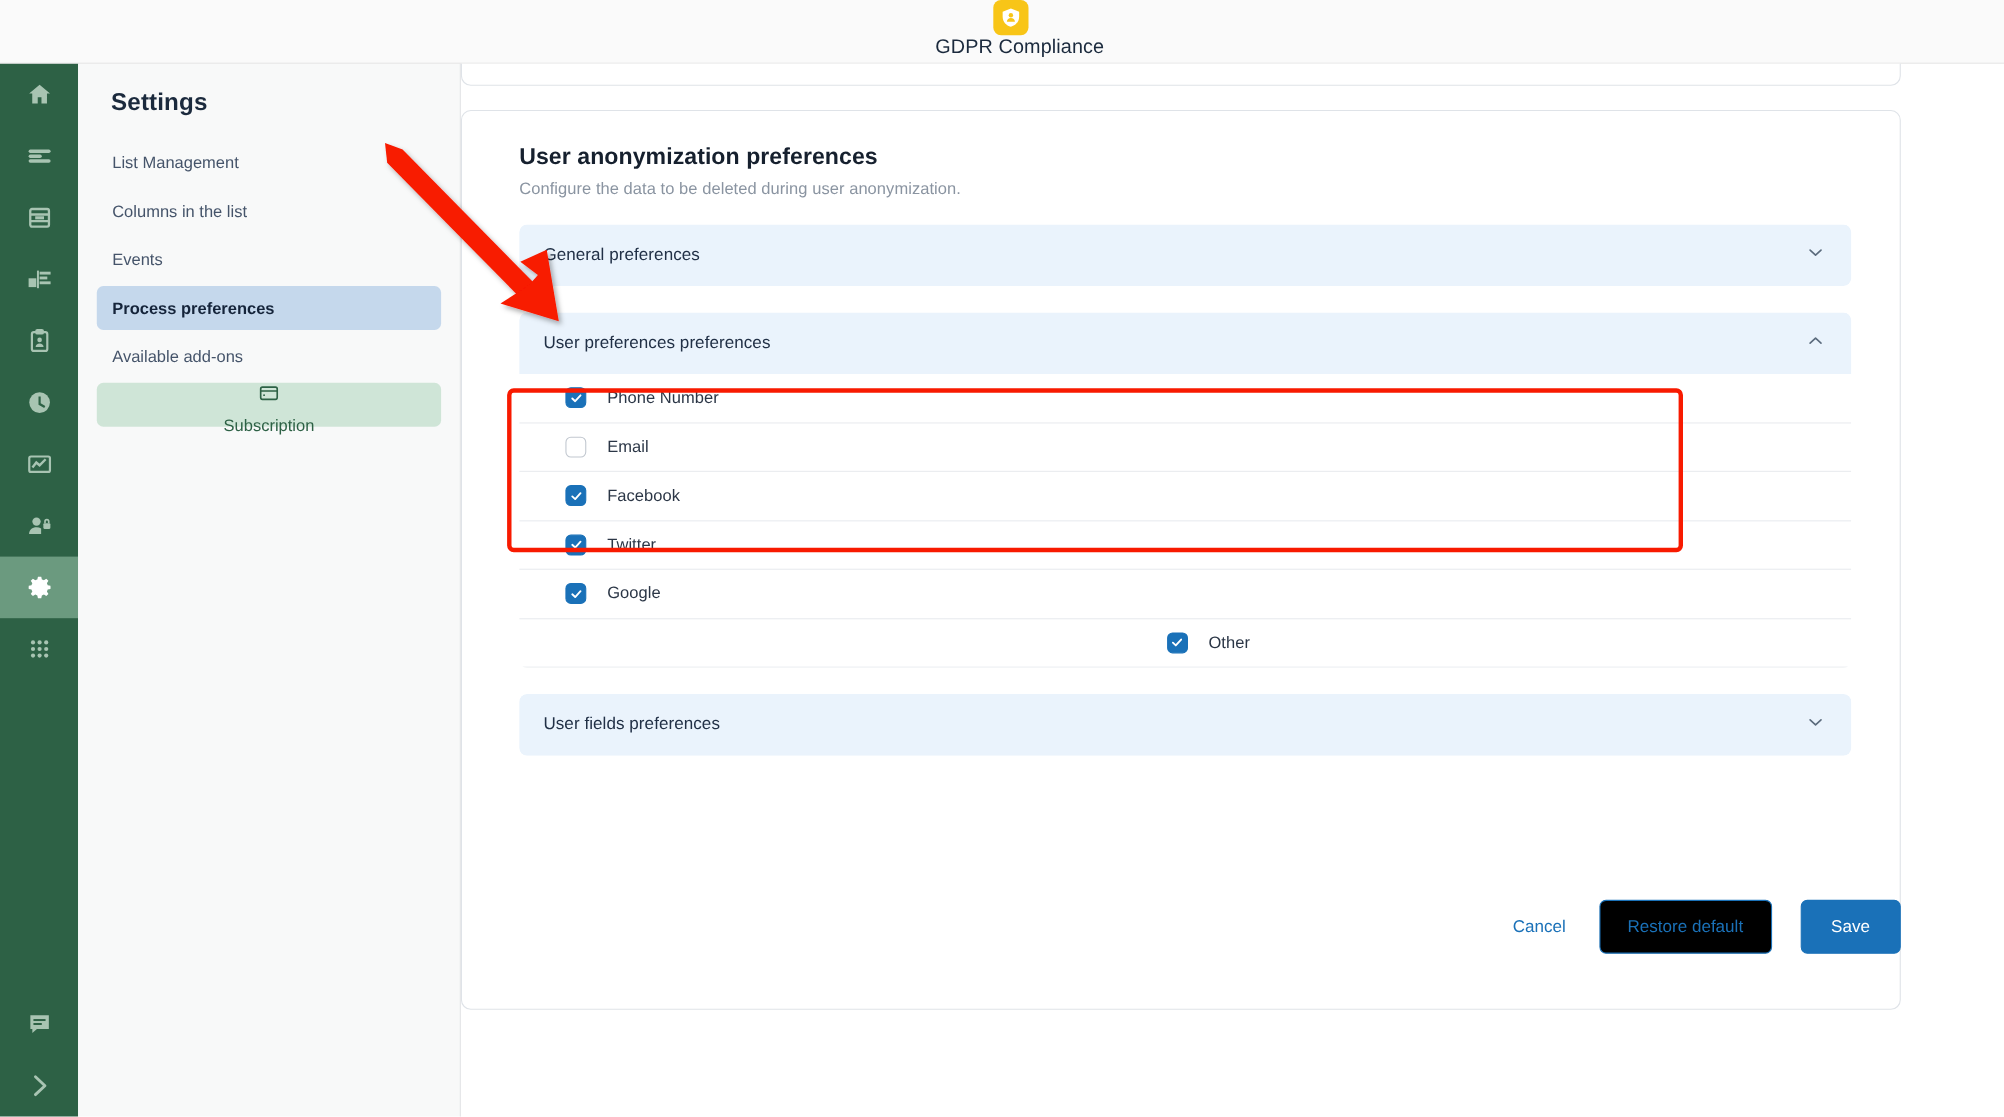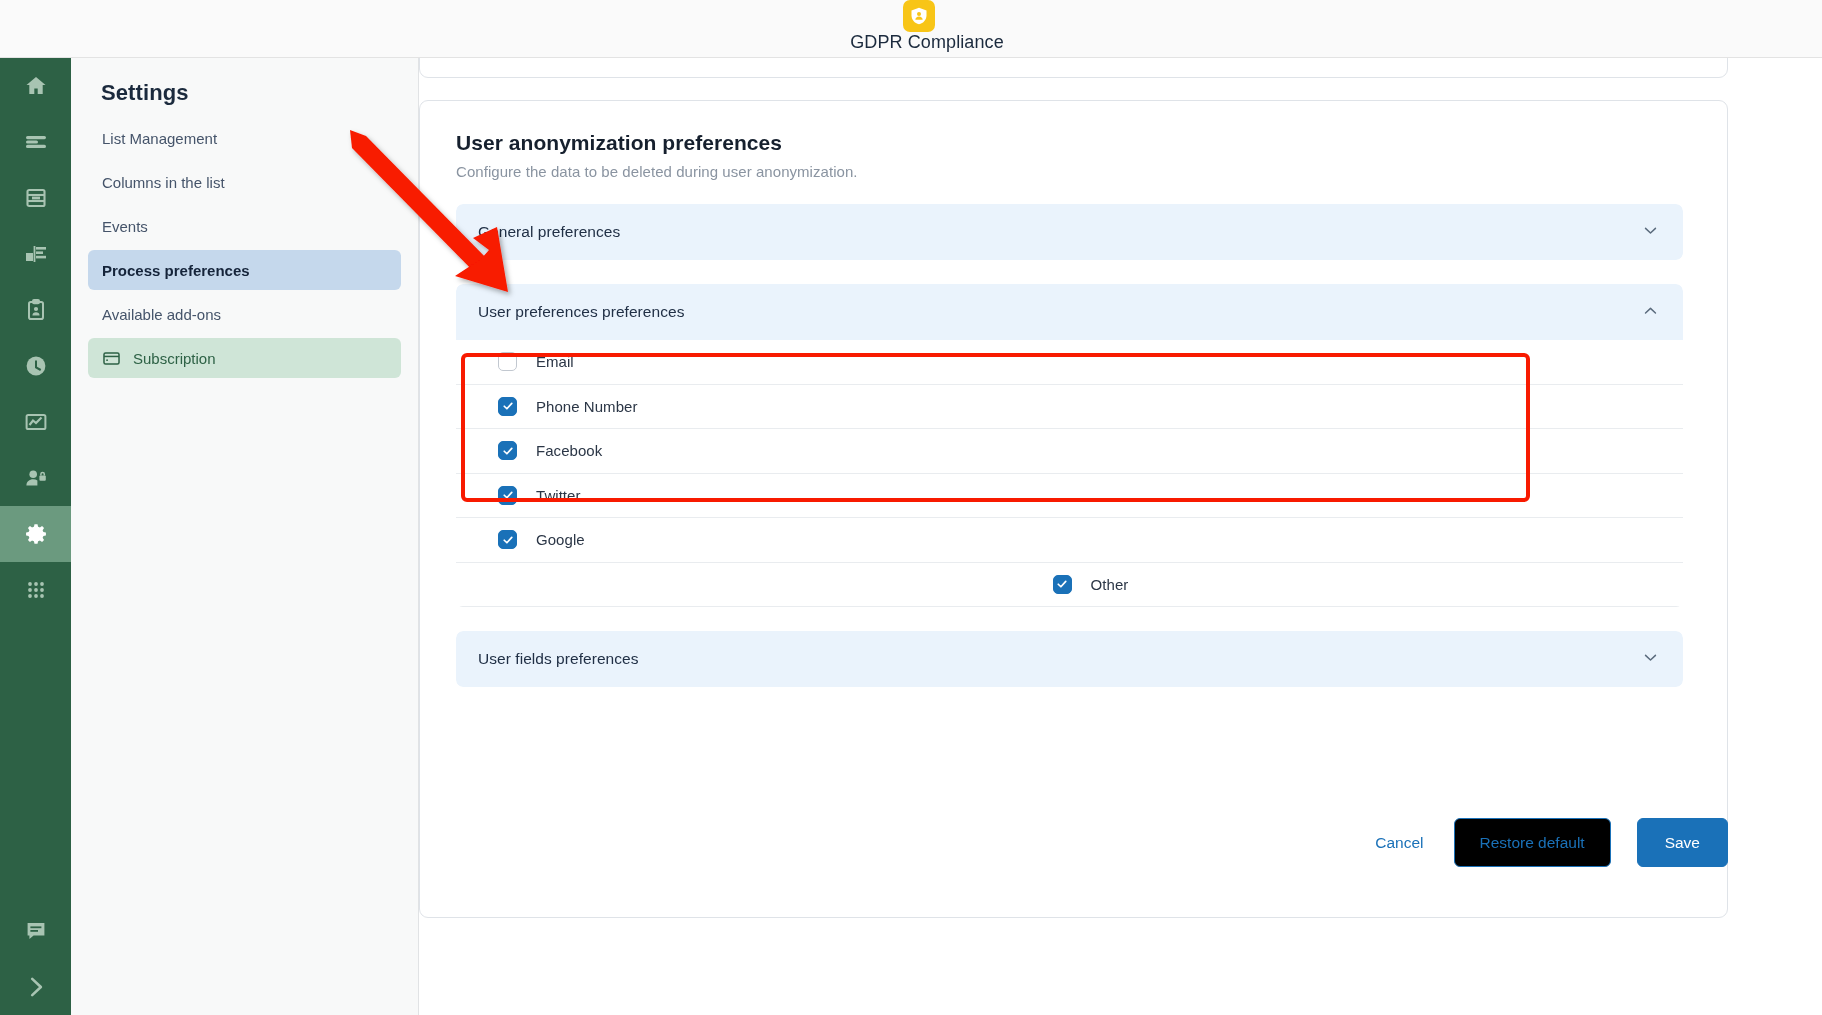--- a/index.html
+++ b/index.html
@@ -76,21 +76,21 @@
     height: 957px;
     background: #f8f9f9;
     border-right: 1px solid #e1e3e5;
     padding: 22px 0 0 0;
   }
   .settings-heading {
     font-size: 22px;
     font-weight: 700;
     color: #1b2a3d;
     padding: 0 0 0 30px;
-    margin-bottom: 12px;
+    margin-bottom: 22px;
     letter-spacing: .1px;
   }
   .settings-list { list-style: none; padding: 0 17px; }
   .settings-item {
     height: 40px;
     display: flex;
     align-items: center;
     gap: 12px;
     padding: 0 14px;
     border-radius: 6px;
@@ -100,20 +100,21 @@
     cursor: pointer;
   }
   .settings-item.selected {
     background: #c5d8ec;
     color: #15243a;
     font-weight: 700;
   }
   .settings-item.green {
     background: #cfe5d7;
     color: #2d6145;
+    flex-direction: column;
   }
   .settings-item.green svg { display: block; }
 
   
   .main {
     position: absolute;
     top: 58px; left: 419px;
     width: 1403px;
     height: 957px;
     background: #ffffff;
@@ -128,21 +129,21 @@
     border: 1px solid #dfe3e8;
     border-radius: 9px;
   }
   .card-top-partial {
     top: -48px;
     height: 68px;
   }
   .card-main {
     top: 42px;
     height: 818px;
-    padding: 30px 44px 0 36px;
+    padding: 30px 44px 0 52px;
   }
 
   .section-title {
     font-size: 21px;
     font-weight: 700;
     color: #16202e;
     letter-spacing: .05px;
   }
   .section-sub {
     font-size: 15px;
@@ -438,31 +439,31 @@
         <span class="chev">
           <svg width="17" height="17" viewBox="0 0 24 24" fill="none" stroke="currentColor" stroke-width="2.1" stroke-linecap="round" stroke-linejoin="round">
               <polyline points="5,15.5 12,9 19,15.5"></polyline>
             </svg>
         </span>
       </div>
       <div class="accordion-body">
 
 
         <div class="pref-row">
-          <span class="cbox"></span>
-          <span class="pref-label">Email</span>
-        </div>
-
-        <div class="pref-row">
           <span class="cbox checked">
             <svg width="12" height="12" viewBox="0 0 24 24" fill="none" stroke="#ffffff" stroke-width="3.4" stroke-linecap="round" stroke-linejoin="round">
                 <polyline points="4.5,12.5 9.8,17.5 19.5,6.8"></polyline>
               </svg>
           </span>
           <span class="pref-label">Phone Number</span>
+        </div>
+
+        <div class="pref-row">
+          <span class="cbox"></span>
+          <span class="pref-label">Email</span>
         </div>
 
         <div class="pref-row">
           <span class="cbox checked">
             <svg width="12" height="12" viewBox="0 0 24 24" fill="none" stroke="#ffffff" stroke-width="3.4" stroke-linecap="round" stroke-linejoin="round">
                 <polyline points="4.5,12.5 9.8,17.5 19.5,6.8"></polyline>
               </svg>
           </span>
           <span class="pref-label">Facebook</span>
         </div>

